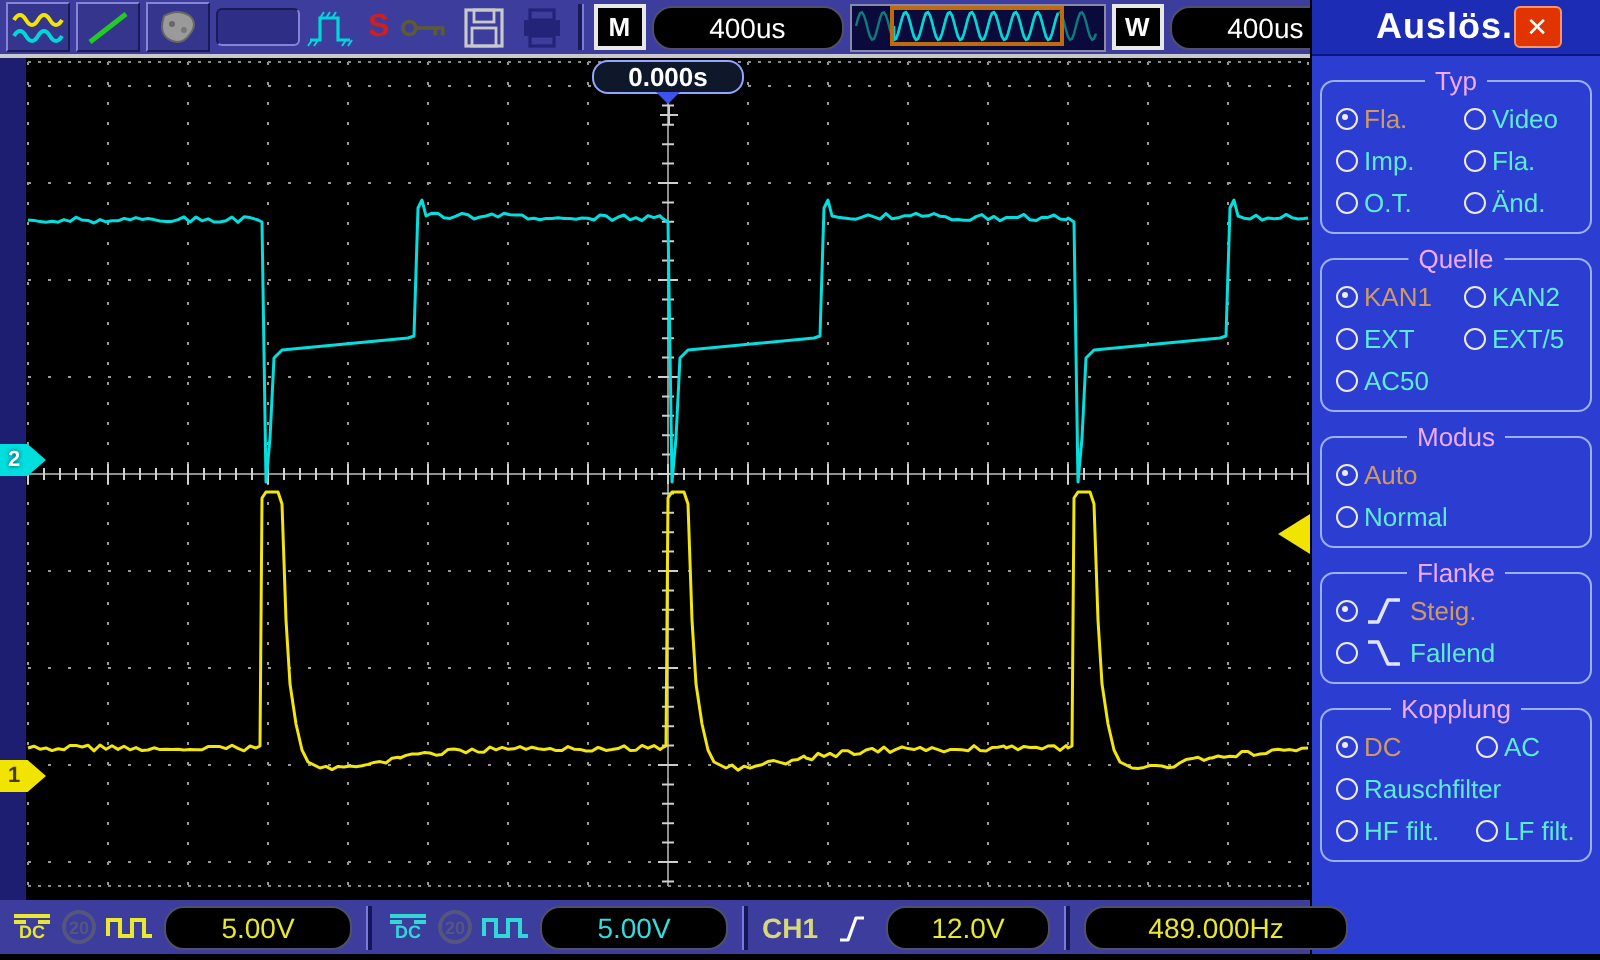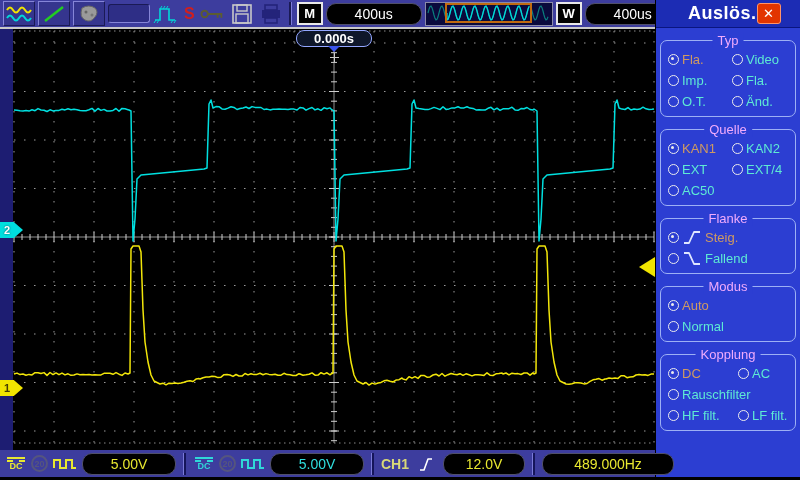--- a/index.html
+++ b/index.html
@@ -228,25 +228,39 @@
         <div class="opt">
           <span class="radio"></span>
           <span class="lbl">KAN2</span>
         </div>
         <div class="opt">
           <span class="radio"></span>
           <span class="lbl">EXT</span>
         </div>
         <div class="opt">
           <span class="radio"></span>
-          <span class="lbl">EXT/4</span>
+          <span class="lbl">EXT/5</span>
         </div>
         <div class="opt span2">
           <span class="radio"></span>
           <span class="lbl">AC50</span>
+        </div>
+      </div>
+    </div>
+
+    <div class="section">
+      <div class="legend">Modus</div>
+      <div class="opts one">
+        <div class="opt sel">
+          <span class="radio"></span>
+          <span class="lbl">Auto</span>
+        </div>
+        <div class="opt">
+          <span class="radio"></span>
+          <span class="lbl">Normal</span>
         </div>
       </div>
     </div>
 
     <div class="section">
       <div class="legend">Flanke</div>
       <div class="opts one">
         <div class="opt sel">
           <span class="radio"></span>
           <span class="edgeico">
@@ -262,34 +276,20 @@
             <svg width="20" height="15" viewBox="0 0 20 15">
               <polyline points="2,2 7,2 12,13 18,13" fill="none" stroke="#dfe6ff" stroke-width="1.8" stroke-linejoin="round"></polyline>
             </svg>
           </span>
           <span class="lbl">Fallend</span>
         </div>
       </div>
     </div>
 
     <div class="section">
-      <div class="legend">Modus</div>
-      <div class="opts one">
-        <div class="opt sel">
-          <span class="radio"></span>
-          <span class="lbl">Auto</span>
-        </div>
-        <div class="opt">
-          <span class="radio"></span>
-          <span class="lbl">Normal</span>
-        </div>
-      </div>
-    </div>
-
-    <div class="section">
       <div class="legend">Kopplung</div>
       <div class="opts kop3">
         <div class="opt sel">
           <span class="radio"></span>
           <span class="lbl">DC</span>
         </div>
         <div class="opt">
           <span class="radio"></span>
           <span class="lbl">AC</span>
         </div>

